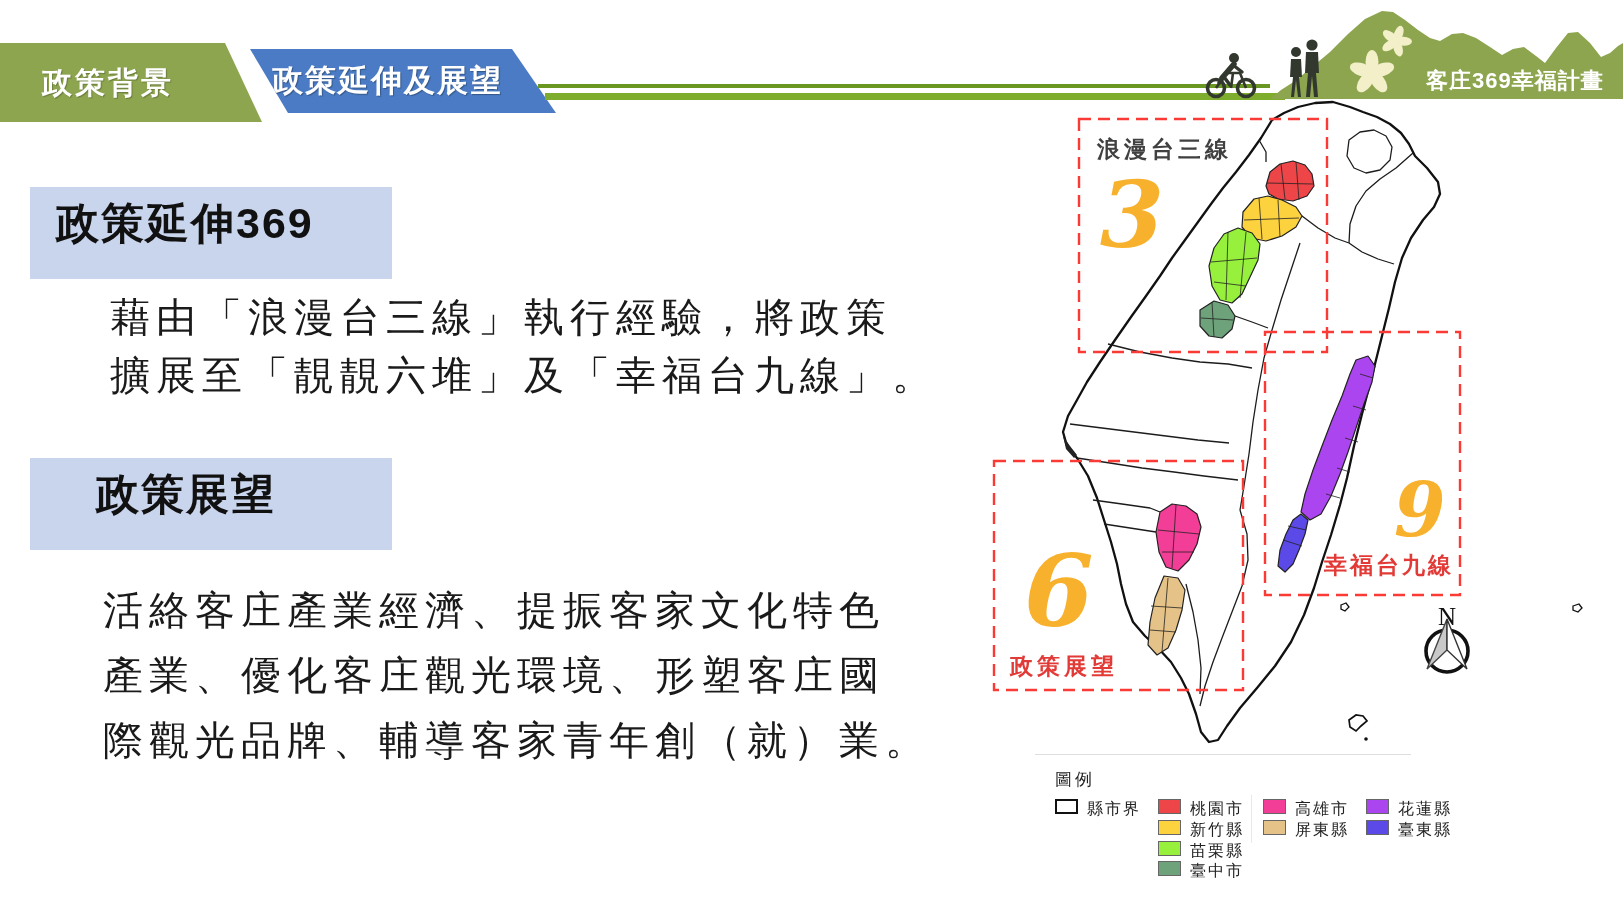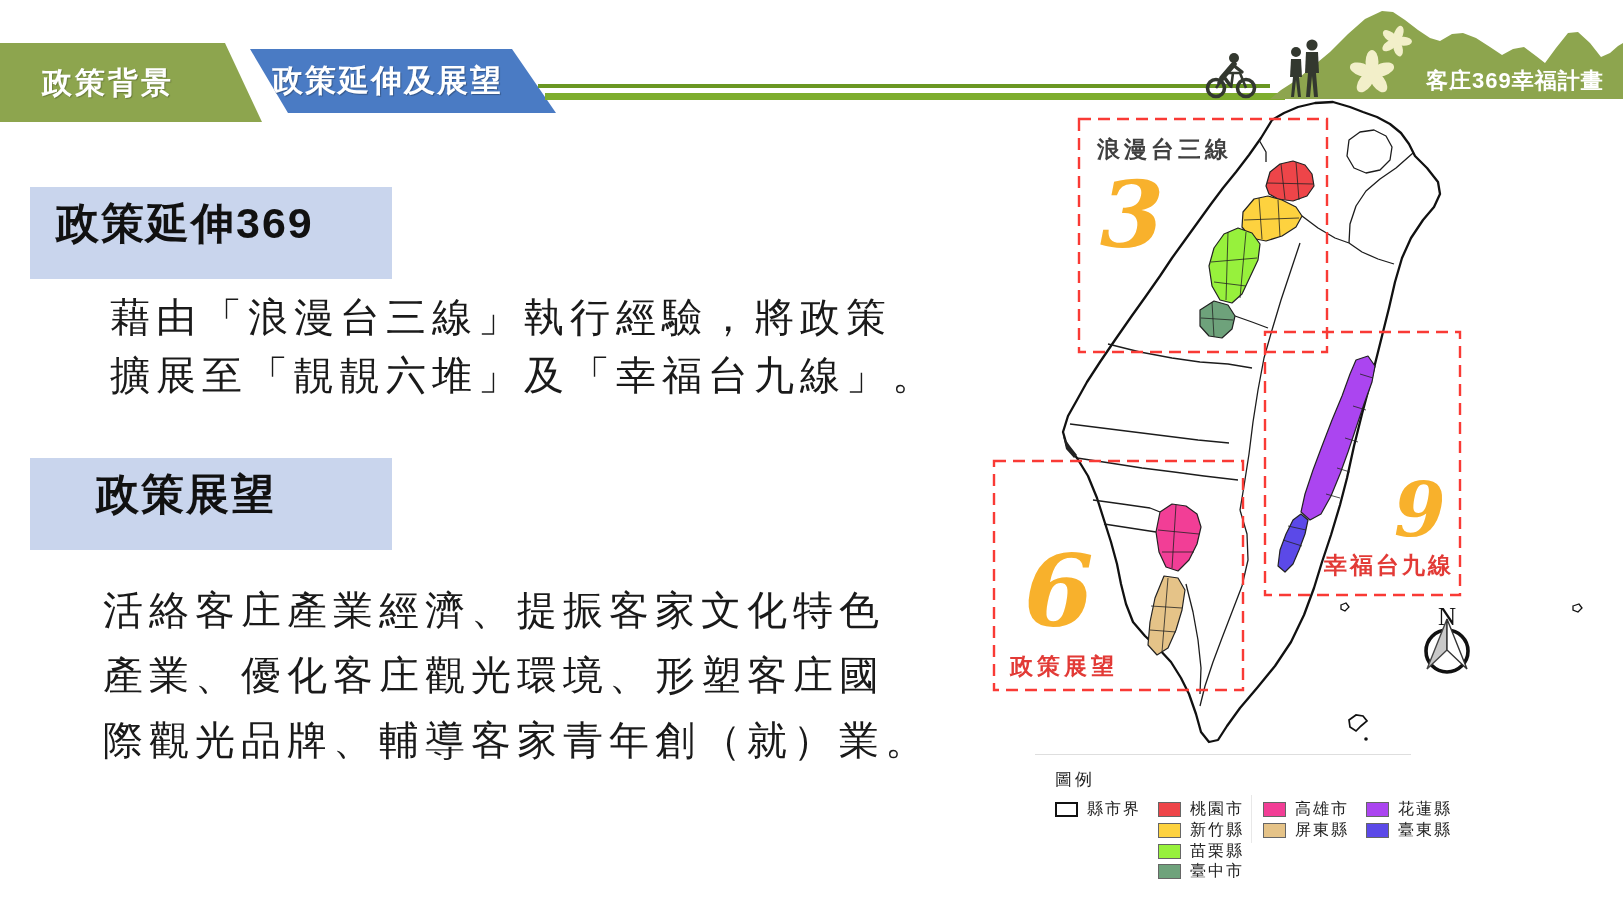--- a/index.html
+++ b/index.html
@@ -36,21 +36,21 @@
   #num3{left:1100px;top:180px;font-size:92px;}
   #num6{left:1024px;top:552px;font-size:100px;}
   #num9{left:1394px;top:482px;font-size:74px;}
   #lbl3{left:1097px;top:134px;}
   #lbl6{left:1010px;top:651px;}
   #lbl9{left:1324px;top:550px;letter-spacing:3px;}
 
   
   .legend-title{left:1055px;top:768px;font-family:"Liberation Serif",serif;font-size:17px;
                 color:#222;letter-spacing:3px;}
-  .lrow{display:flex;align-items:center;gap:9px;}
+  .lrow{display:flex;gap:9px;}
   .swatch{width:23px;height:15px;border:1px solid #666;box-sizing:border-box;}
   .swatch.boundary{background:#fff;border:2px solid #111;}
   .ltext{font-family:"Liberation Serif",serif;font-size:16px;color:#222;letter-spacing:2px;white-space:nowrap;}
   .hairline-h{left:1035px;top:754px;width:376px;height:1px;background:#dedede;}
   .hairline-v{left:1251px;top:795px;width:1px;height:48px;background:#e8e8e8;}
 </style>
 </head>
 <body>
 
 <div class="slide">

